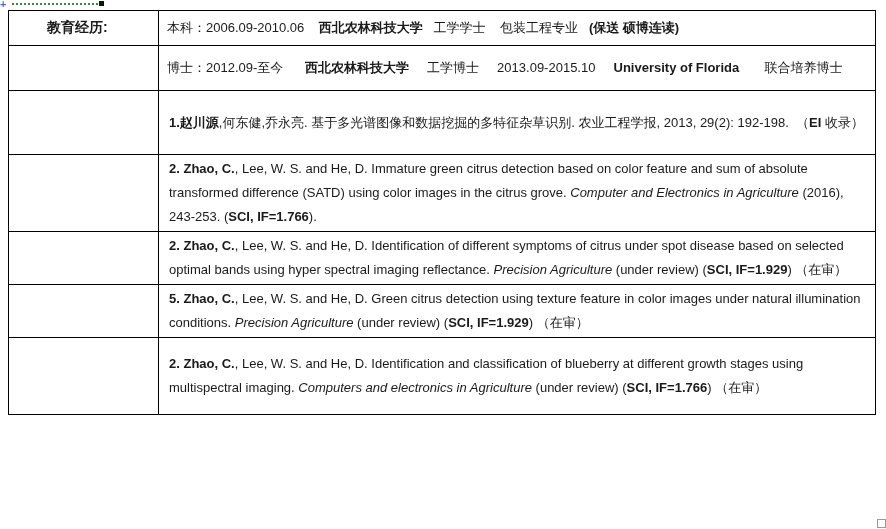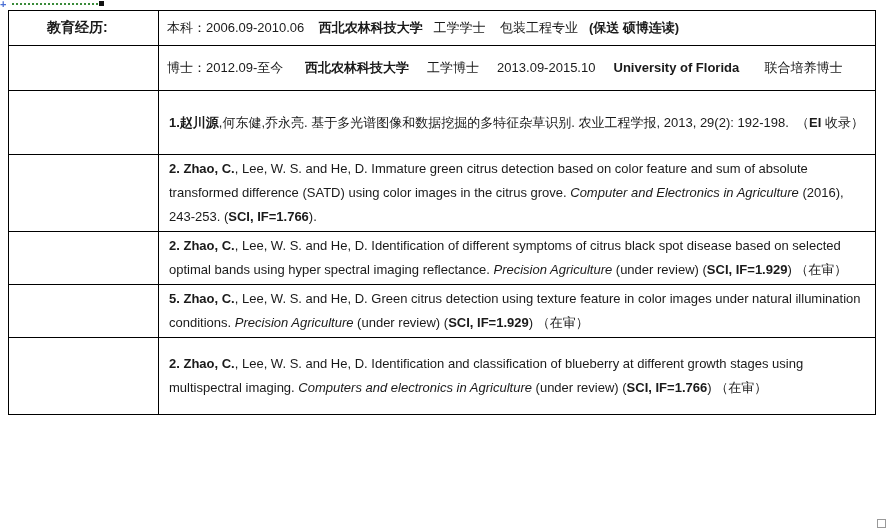--- a/index.html
+++ b/index.html
@@ -60,21 +60,21 @@
     <tr class="pub">
       <td class="lc"><span></span></td>
       <td class="rc"><span class="b">1.赵川源</span><span>,何东健,乔永亮. 基于多光谱图像和数据挖掘的多特征杂草识别. 农业工程学报, 2013, 29(2): 192-198.  （</span><span class="b">EI</span><span> 收录）</span></td>
     </tr>
     <tr class="pub">
       <td class="lc"><span></span></td>
       <td class="rc"><span class="b">2. Zhao, C.</span><span>, Lee, W. S. and He, D. Immature green citrus detection based on color feature and sum of absolute transformed difference (SATD) using color images in the citrus grove. </span><span class="i">Computer and Electronics in Agriculture</span><span> (2016), 243-253. (</span><span class="b">SCI, IF=1.766</span><span>).</span></td>
     </tr>
     <tr class="pub">
       <td class="lc"><span></span></td>
-      <td class="rc"><span class="b">2. Zhao, C.</span><span>, Lee, W. S. and He, D. Identification of different symptoms of citrus black spot disease based on selected optimal bands using hyper spectral imaging reflectance. </span><span class="i">Precision Agriculture</span><span> (under review) (</span><span class="b">SCI, IF=1.929</span><span>) （在审）</span></td>
+      <td class="rc"><span class="b">2. Zhao, C.</span><span>, Lee, W. S. and He, D. Identification of different symptoms of citrus under spot disease based on selected optimal bands using hyper spectral imaging reflectance. </span><span class="i">Precision Agriculture</span><span> (under review) (</span><span class="b">SCI, IF=1.929</span><span>) （在审）</span></td>
     </tr>
     <tr class="pub">
       <td class="lc"><span></span></td>
       <td class="rc"><span class="b">5. Zhao, C.</span><span>, Lee, W. S. and He, D. Green citrus detection using texture feature in color images under natural illumination conditions. </span><span class="i">Precision Agriculture</span><span> (under review) (</span><span class="b">SCI, IF=1.929</span><span>) （在审）</span></td>
     </tr>
     <tr class="pub">
       <td class="lc"><span></span></td>
       <td class="rc"><span class="b">2. Zhao, C.</span><span>, Lee, W. S. and He, D. Identification and classification of blueberry at different growth stages using multispectral imaging. </span><span class="i">Computers and electronics in Agriculture</span><span> (under review) (</span><span class="b">SCI, IF=1.766</span><span>) （在审）</span></td>
     </tr>
   </tbody>

